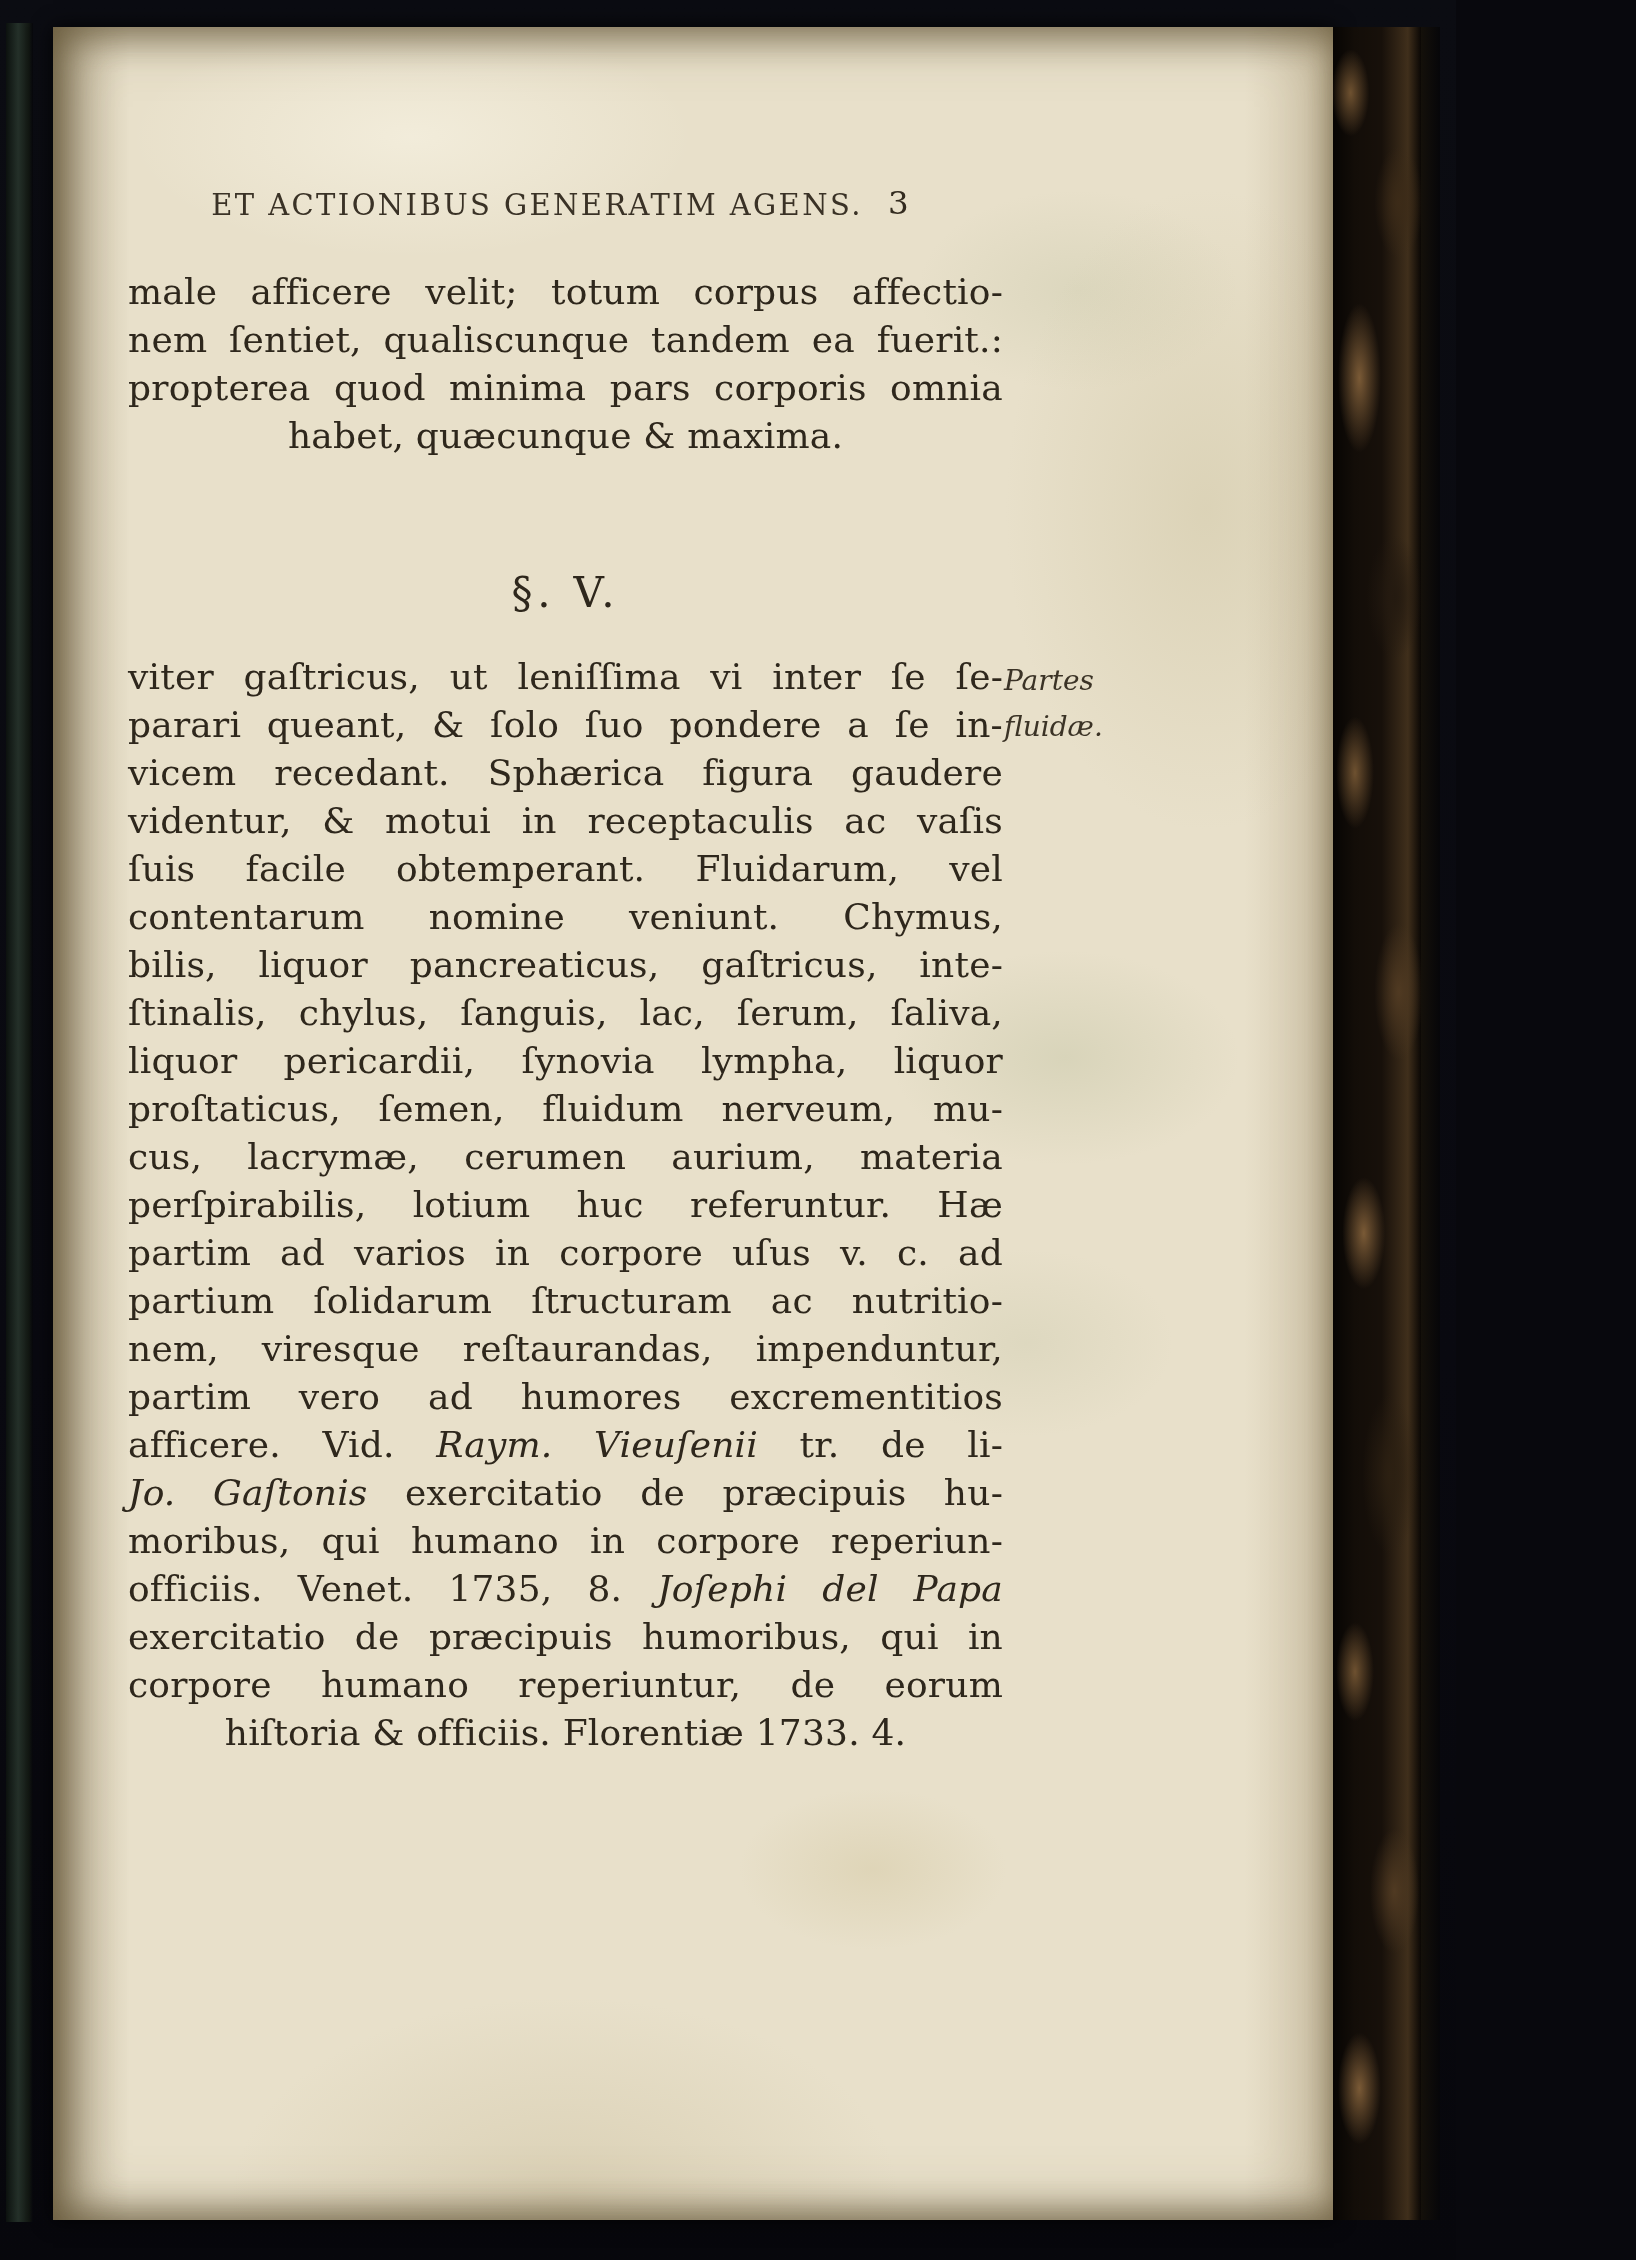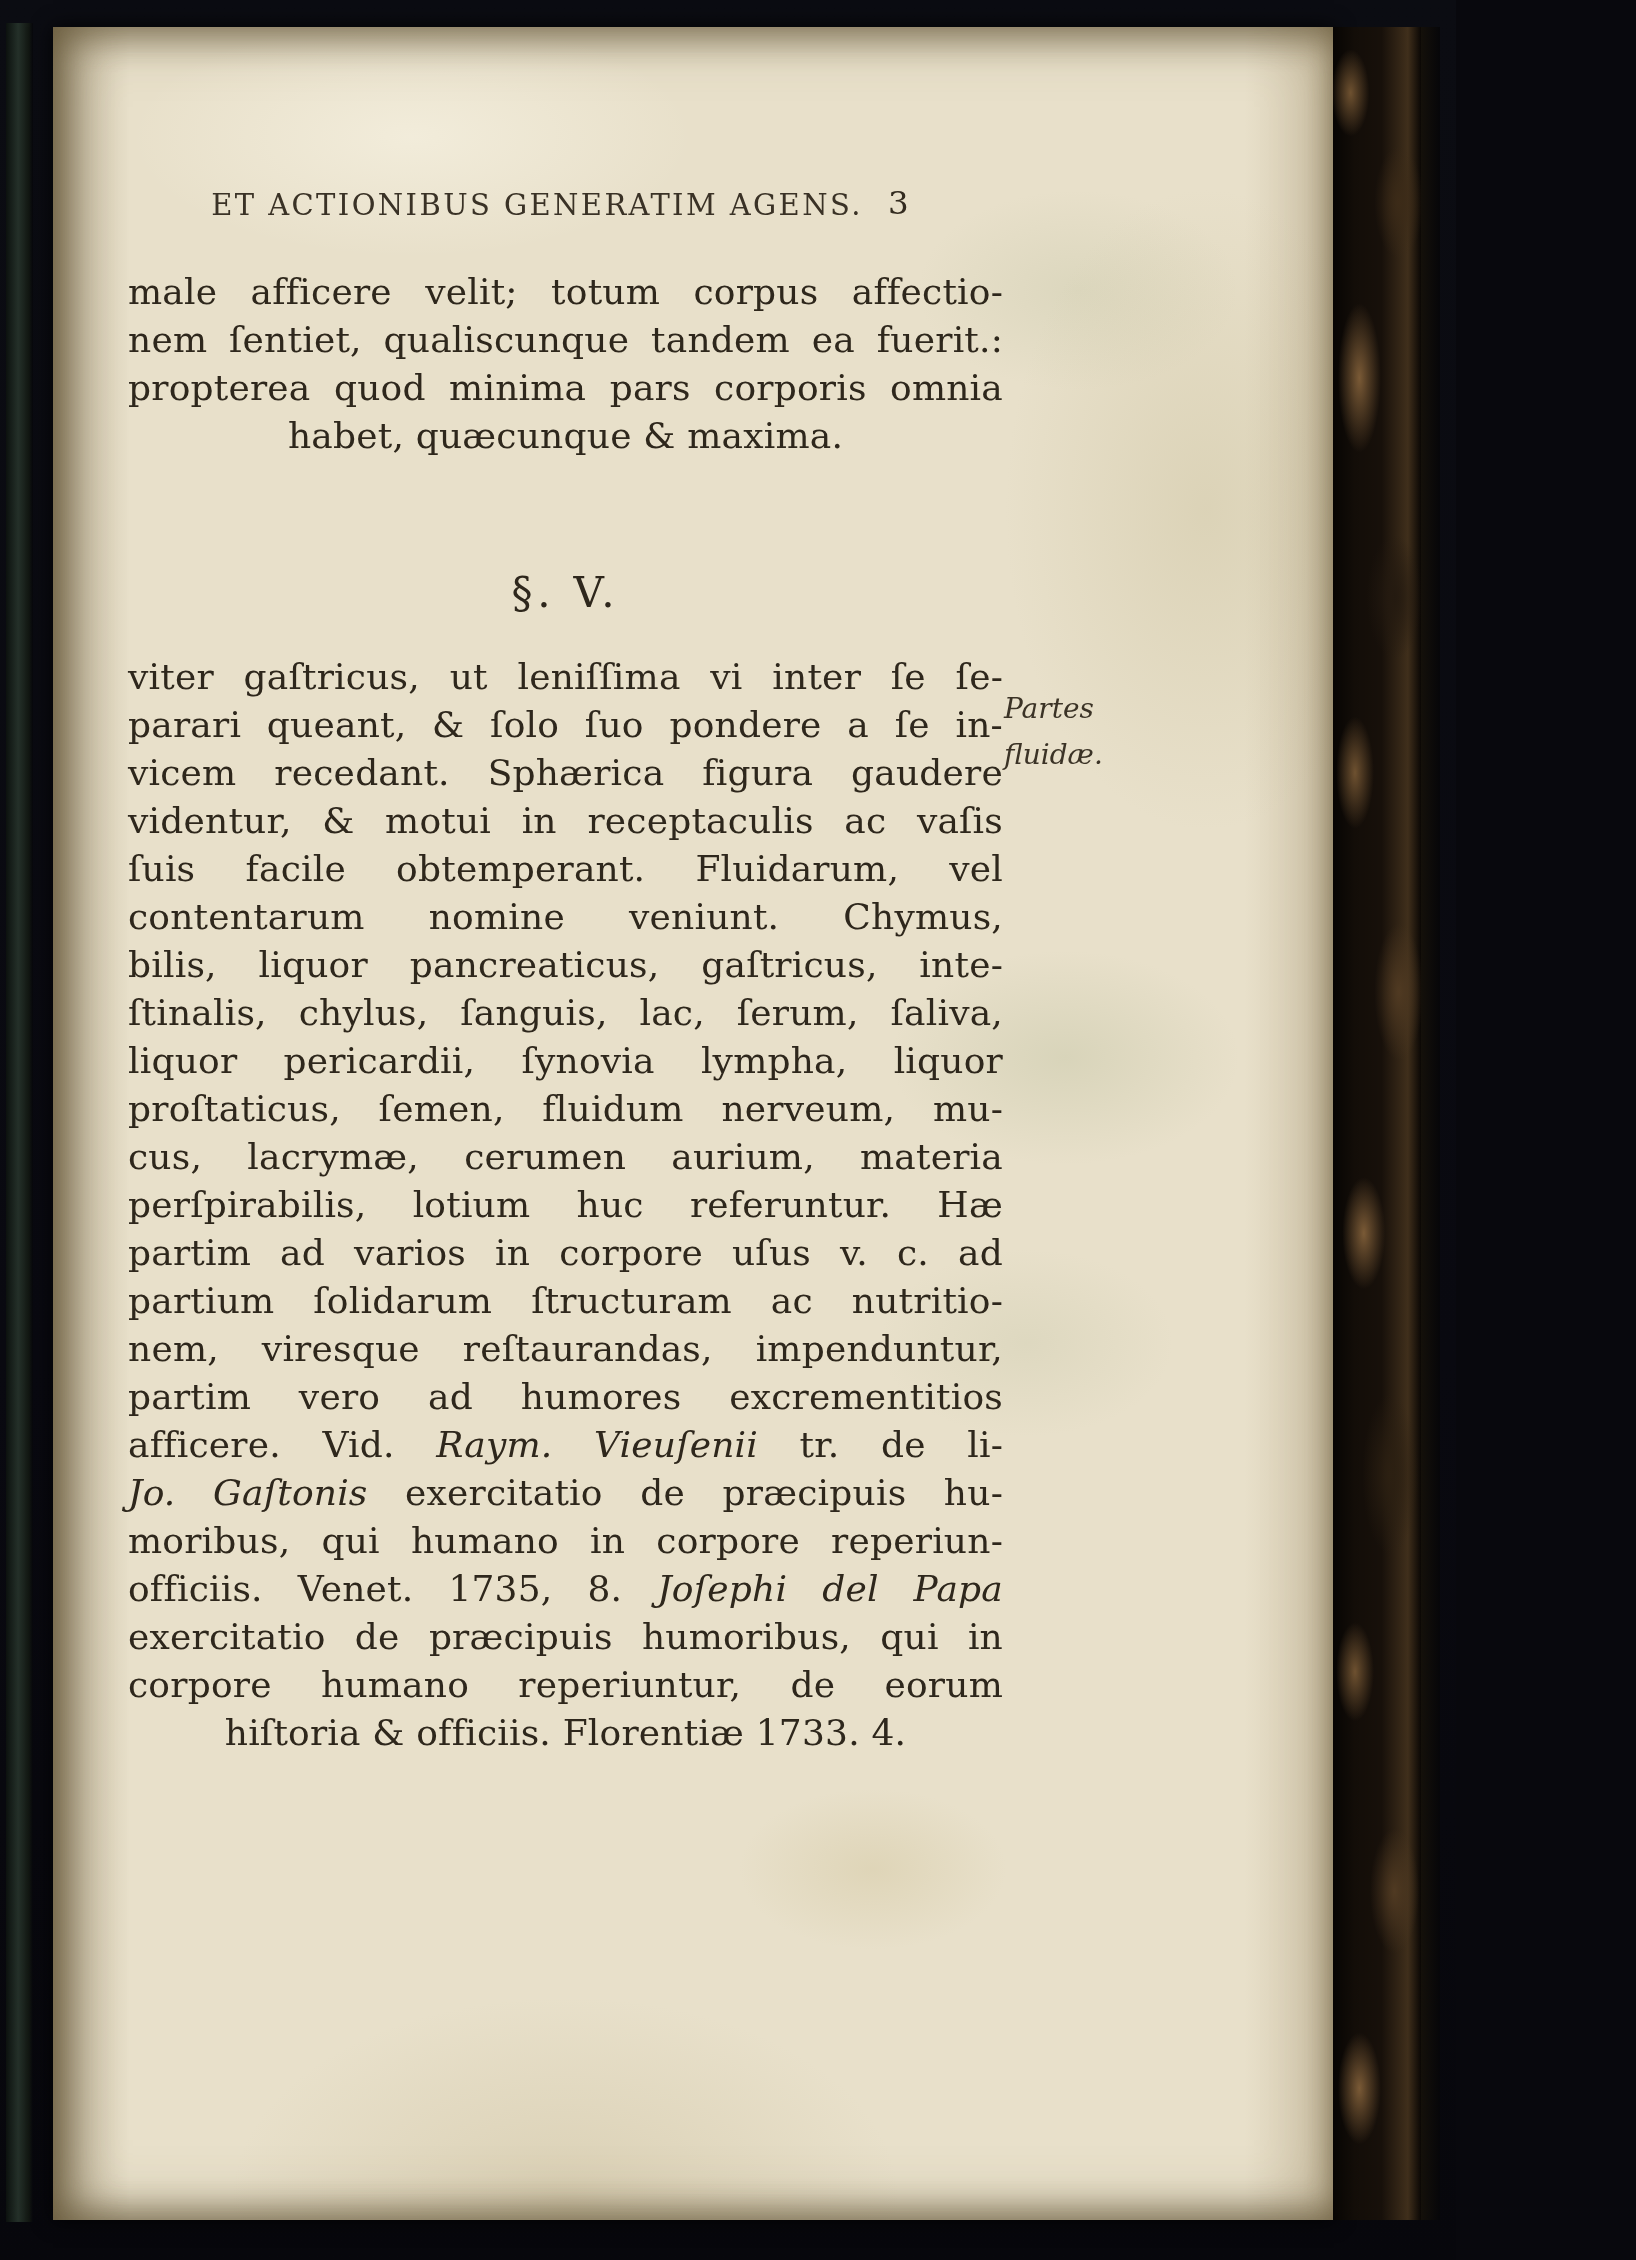--- a/index.html
+++ b/index.html
@@ -32,21 +32,21 @@
   .para{position:absolute;left:75px;width:875px;}
   .p1{top:241px;}
   .p2{top:626px;}
   .tline{height:48px;line-height:48px;font-size:36px;letter-spacing:0.2px;text-align:center;}
   .tline.just{text-align:justify;text-align-last:justify;-moz-text-align-last:justify;}
   .tline.indent{text-indent:62px;}
   .it{font-style:italic;}
   .section-head{position:absolute;left:75px;top:541px;width:875px;text-align:center;
         font-size:42px;letter-spacing:4.8px;color:#2e271c;}
   .margin-note{position:absolute;left:951px;top:631px;font-style:italic;
-        font-size:28px;line-height:46px;color:#3b3326;margin-top:28px;}
+        font-size:28px;line-height:46px;color:#3b3326;}
   .book-edge{position:absolute;left:1333px;top:27px;width:88px;height:2193px;
         background-color:#17100a;
         background-image:
           radial-gradient(ellipse 29px 67px  at 20% 3%,  #6e5130, transparent 65%),
           radial-gradient(ellipse 38px 86px  at 75% 8%,  #3c2b18, transparent 65%),
           radial-gradient(ellipse 33px 115px at 30% 16%, #7a5a36, transparent 65%),
           radial-gradient(ellipse 43px 96px at 70% 26%, #241a10, transparent 65%),
           radial-gradient(ellipse 29px 86px  at 25% 34%, #6e5130, transparent 65%),
           radial-gradient(ellipse 38px 105px at 75% 44%, #503a22, transparent 65%),
           radial-gradient(ellipse 33px 86px  at 35% 55%, #7a5a36, transparent 65%),

